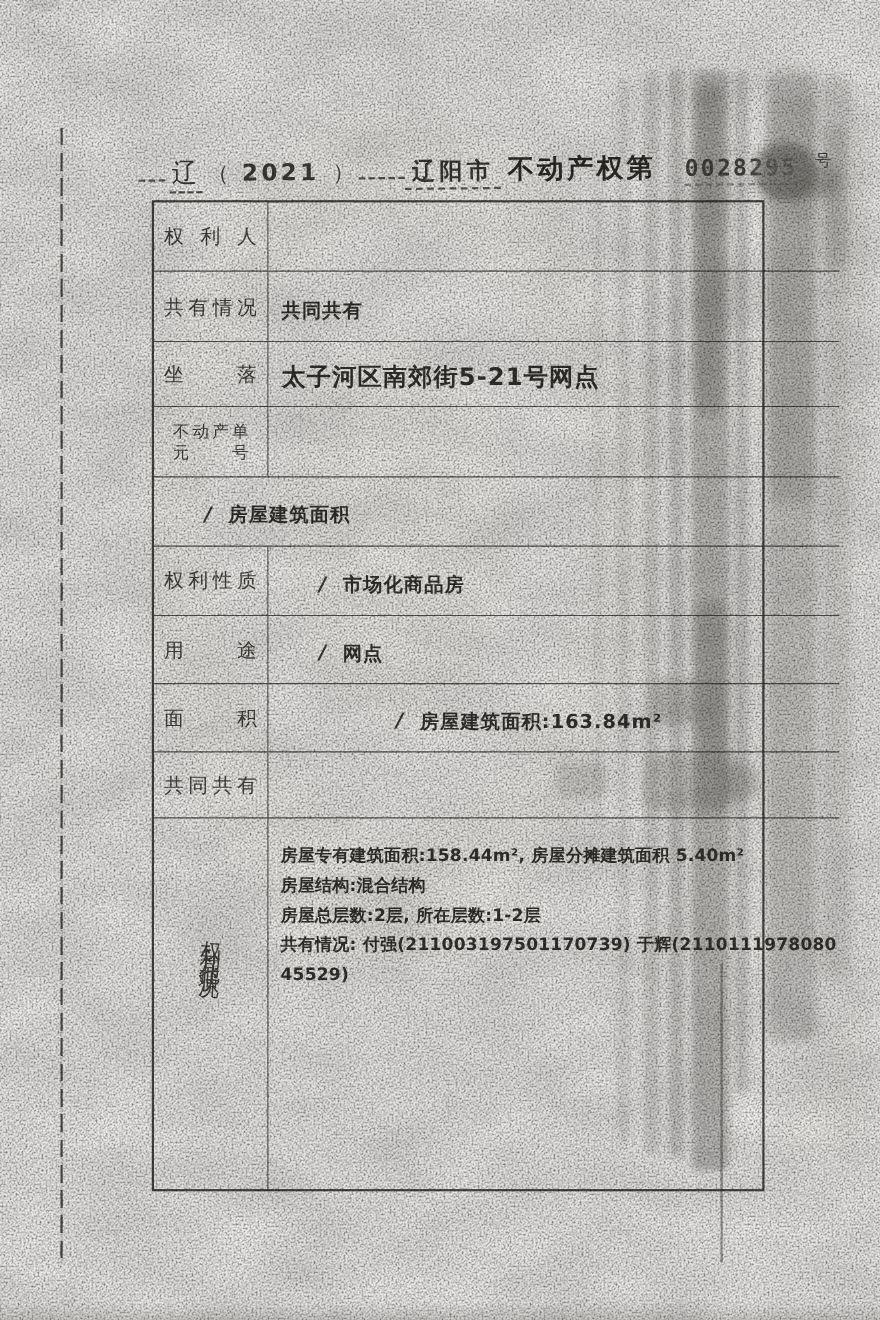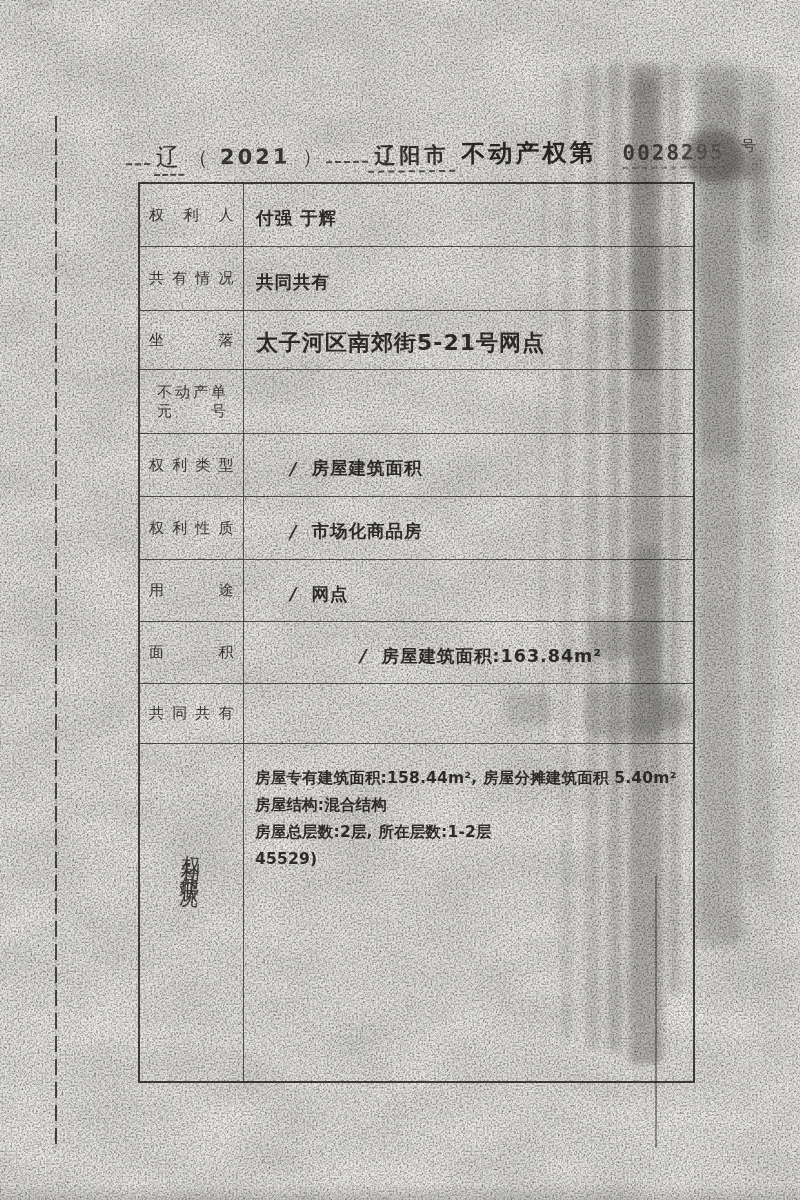--- a/index.html
+++ b/index.html
@@ -24,21 +24,21 @@
   .h-hao{font-size:15px;margin-left:16px;transform:translateY(-8px);display:inline-block;color:#45433e;}
 
   
   .cert-table{position:absolute;left:138px;top:182px;width:557px;height:901px;box-sizing:border-box;
               border:2px solid rgba(42,40,36,.85);display:grid;z-index:2;
               grid-template-rows:63px 64px 59px 64px 63px 63px 62px 62px 60px 1fr;}
   .trow{display:flex;box-sizing:border-box;border-bottom:1.7px solid rgba(48,46,42,.8);}
   .trow:last-child{border-bottom:none;}
   .tlabel{width:104px;min-width:104px;box-sizing:border-box;border-right:1.7px solid rgba(48,46,42,.78);
           display:flex;align-items:center;}
-  .tlabel span{display:block;width:100%;padding:0 9px;font-size:15px;color:#45433e;
+  .tlabel span{display:block;width:100%;padding:0 9px;font-size:18px;color:#45433e;
                text-align:justify;text-align-last:justify;letter-spacing:.5px;}
   .tlabel.small span{font-size:15px;padding:0 17px;letter-spacing:0;}
   .tvalue{flex:1;display:flex;align-items:center;padding-left:12px;font-weight:bold;
           font-size:17.5px;color:#35332f;letter-spacing:1px;transform:translateY(3px);}
   .slash{font-weight:bold;font-style:italic;margin-right:14px;margin-left:34px;font-size:18px;color:#3c3a35;}
   .slash.far{margin-left:104px;}
   .vlabel-cell{width:104px;min-width:104px;box-sizing:border-box;border-right:1.7px solid rgba(48,46,42,.78);
                display:flex;align-items:flex-start;justify-content:center;}
   .vlabel{writing-mode:vertical-rl;text-orientation:upright;letter-spacing:7px;font-size:19px;
           color:#44423d;margin-top:96px;transform:rotate(3.5deg);}
@@ -96,21 +96,20 @@
     <span class="h-num">0028295</span>
     <span class="h-hao">号</span>
   </div>
 
   <div class="cert-table">
 
     <div class="trow">
       <div class="tlabel">
           <span>权利人</span>
         </div>
-      <div class="tvalue">付强 于辉</div>
     </div>
 
     <div class="trow">
       <div class="tlabel">
           <span>共有情况</span>
         </div>
       <div class="tvalue">共同共有</div>
     </div>
 
     <div class="trow">
@@ -121,23 +120,20 @@
     </div>
 
     <div class="trow">
       <div class="tlabel small">
           <span>不动产单元号</span>
         </div>
       <div class="tvalue"></div>
     </div>
 
     <div class="trow">
-      <div class="tlabel">
-          <span>权利类型</span>
-        </div>
       <div class="tvalue">
         <span class="slash">/</span>
         <span>房屋建筑面积</span>
       </div>
     </div>
 
     <div class="trow">
       <div class="tlabel">
           <span>权利性质</span>
         </div>
@@ -175,20 +171,21 @@
     </div>
 
     <div class="trow">
       <div class="vlabel-cell">
         <div class="vlabel">权利其他状况</div>
       </div>
       <div class="other-cell">
         <div class="other-line">房屋专有建筑面积:158.44m², 房屋分摊建筑面积 5.40m²</div>
         <div class="other-line">房屋结构:混合结构</div>
         <div class="other-line">房屋总层数:2层, 所在层数:1-2层</div>
+        <div class="other-line">共有情况: 付强(211003197501170739) 于辉(2110111978080</div>
         <div class="other-line">45529)</div>
       </div>
     </div>
 
   </div>
 
   <div class="artifact b4" style="left:686px;top:130px;width:56px;height:52px;background:#716f6a;opacity:.7;border-radius:45%;z-index:4;"></div>
   <div class="artifact b5" style="left:716px;top:150px;width:46px;height:30px;background:#7d7b76;opacity:.5;z-index:4;"></div>
 
   <svg class="grain" width="800" height="1200" xmlns="http://www.w3.org/2000/svg">

